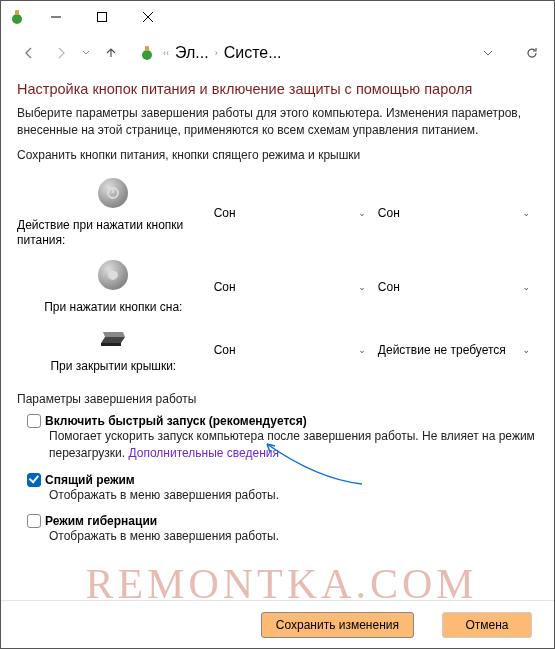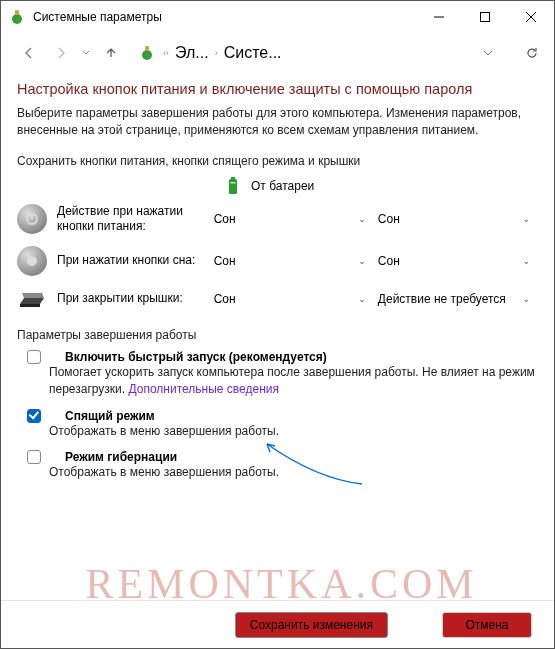--- a/index.html
+++ b/index.html
@@ -59,21 +59,21 @@
   .page-title {
     color: #7f1d1d;
     font-size: 14.5px;
     font-weight: 400;
     margin-bottom: 8px;
   }
   .page-desc {
     font-size: 12px;
     color: #222;
     line-height: 1.45;
-    margin-bottom: 14px;
+    margin-bottom: 8px;
   }
   .section-head {
     font-size: 12px;
     color: #222;
     margin-bottom: 8px;
   }
   .cols-header {
     display:flex;
     margin-bottom: 8px;
   }
@@ -83,40 +83,40 @@
     display:flex; align-items:center; gap:8px;
     padding-left: 6px;
   }
   .icon-slot { width:20px; height:20px; display:inline-flex; align-items:center; justify-content:center; }
   .setting-row {
     display:flex; align-items:center;
     margin-bottom: 12px;
   }
   .setting-label {
     width: 200px;
-    display:flex; align-items:center; gap:10px;
+    display:flex; align-items:center; gap:10px;flex-direction:column;
   }
   .setting-label .round-ico {
     width: 30px; height: 30px;
     border-radius: 50%;
     background: radial-gradient(circle at 35% 30%, #ddd, #666);
     display:flex; align-items:center; justify-content:center;
     flex-shrink:0;
   }
   .setting-label .lbl { font-size: 12px; line-height:1.25; }
   .dropdown {
     width: 170px;
     display:flex; align-items:center; justify-content:space-between;
     padding: 2px 8px 2px 4px;
     font-size: 12px;
   }
   .dropdown .chev { color:#555; font-size:9px; }
   .shutdown-section { margin-top: 18px; }
   .check-item { margin-bottom: 10px; padding-left: 10px; }
-  .check-row { display:flex; align-items:flex-start; gap:24px; }
+  .check-row { display:flex; align-items:flex-start; gap:4px; }
   .chk {
     width:14px; height:14px;
     border:1px solid #888;
     border-radius:3px;
     display:inline-flex; align-items:center; justify-content:center;
     flex-shrink:0;
     background:#fff;
   }
   .chk.checked { background:#0067c0; border-color:#0067c0; }
   .chk.checked::after {
@@ -133,27 +133,26 @@
     bottom:0; left:0; right:0;
     border-top:1px solid #e5e5e5;
     height:48px;
     display:flex; align-items:center; justify-content:flex-end;
     padding: 0 22px;
     gap: 28px;
     background:#fff;
   }
   .btn {
     border:1px solid #ccc;
-    background:#b91c1c;
+    background:#fdba74;
     padding:5px 14px;
     font-size:12px;
     border-radius:3px;
     min-width:90px;
     text-align:center;
-    margin-left:26px;
   }
   .btn.primary { border-color:#888; }
   .watermark {
     position:absolute;
     left:8px; right:0; bottom:40px;
     text-align:center;
     font-family: "Times New Roman", serif;
     font-size:42px;
     letter-spacing:4px;
     color: rgba(185,60,35,0.35);
@@ -174,21 +173,20 @@
 </head>
 <body>
 
 <div class="titlebar">
   <span class="app-icon">
     <svg width="16" height="16" viewBox="0 0 16 16">
       <circle cx="8" cy="10" r="5" fill="#3a9b3a"></circle>
       <rect x="6" y="1" width="4" height="5" fill="#cfa24a" rx="1"></rect>
     </svg>
   </span>
-  <span class="title">Системные параметры</span>
   <div class="win-controls">
     <div class="win-btn">
       <svg width="10" height="10">
           <line x1="0" y1="5" x2="10" y2="5" stroke="#000" stroke-width="1"></line>
         </svg>
     </div>
     <div class="win-btn">
       <svg width="10" height="10">
           <rect x="0.5" y="0.5" width="9" height="9" fill="none" stroke="#000" stroke-width="1"></rect>
         </svg>
@@ -250,30 +248,20 @@
 </div>
 
 <div class="content">
   <div class="page-title">Настройка кнопок питания и включение защиты с помощью пароля</div>
   <div class="page-desc">Выберите параметры завершения работы для этого компьютера. Изменения параметров, внесенные на этой странице, применяются ко всем схемам управления питанием.</div>
 
   <div class="section-head">Сохранить кнопки питания, кнопки спящего режима и крышки</div>
 
   <div class="cols-header">
     <div class="spacer"></div>
-    <div class="col">
-      <span class="icon-slot">
-        <svg width="16" height="20" viewBox="0 0 16 20">
-            <rect x="4" y="3" width="8" height="15" rx="1.5" fill="#2e9b2e"></rect>
-            <rect x="6" y="1" width="4" height="3" fill="#2e9b2e"></rect>
-            <rect x="5.5" y="6" width="5" height="1.5" fill="#bdf0bd"></rect>
-          </svg>
-      </span>
-      <span>От батареи</span>
-    </div>
   </div>
 
   <div class="setting-row">
     <div class="setting-label">
       <span class="round-ico">
         <svg width="14" height="14" viewBox="0 0 14 14">
             <circle cx="7" cy="7" r="5" fill="none" stroke="#ddd" stroke-width="1.8"></circle>
             <line x1="7" y1="2" x2="7" y2="7" stroke="#ddd" stroke-width="1.8"></line>
           </svg>
       </span>

